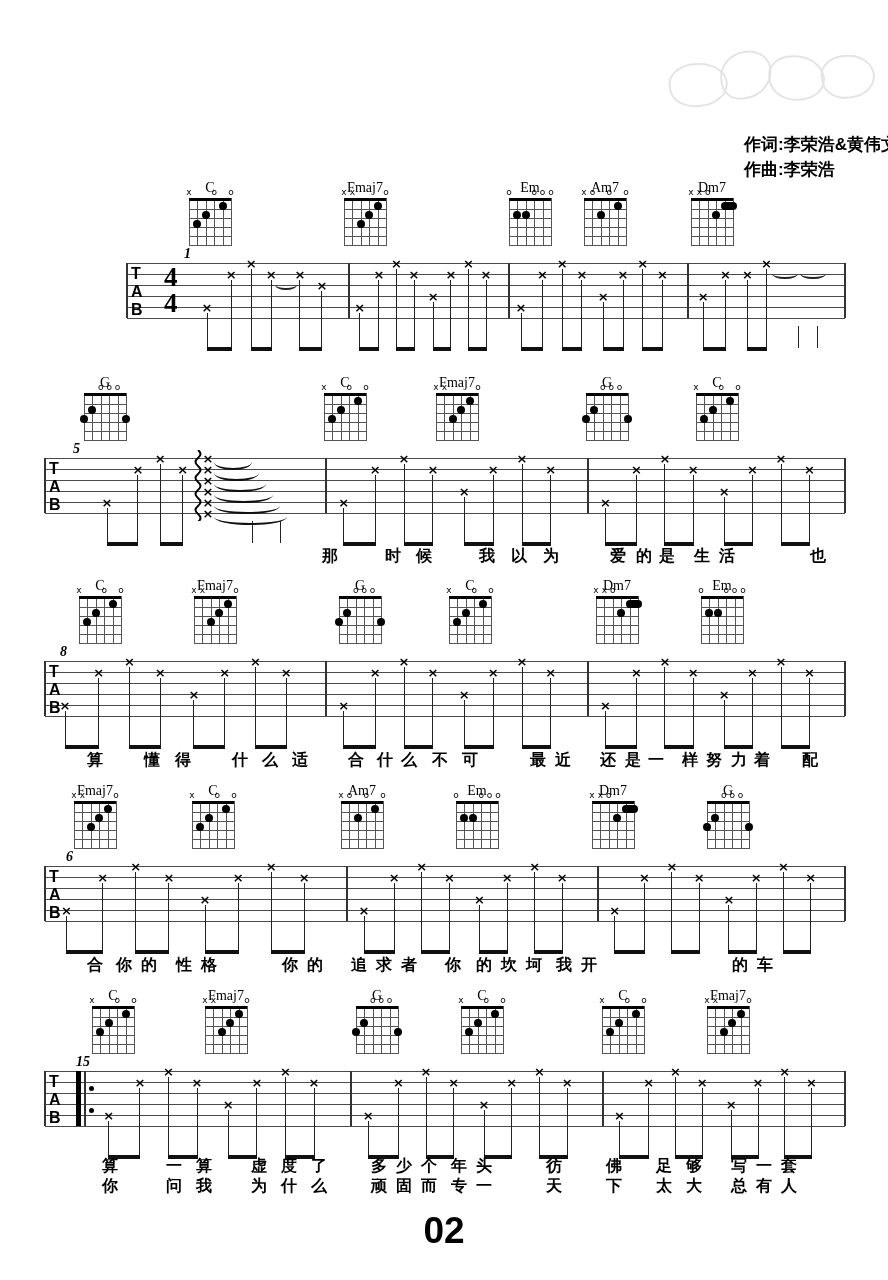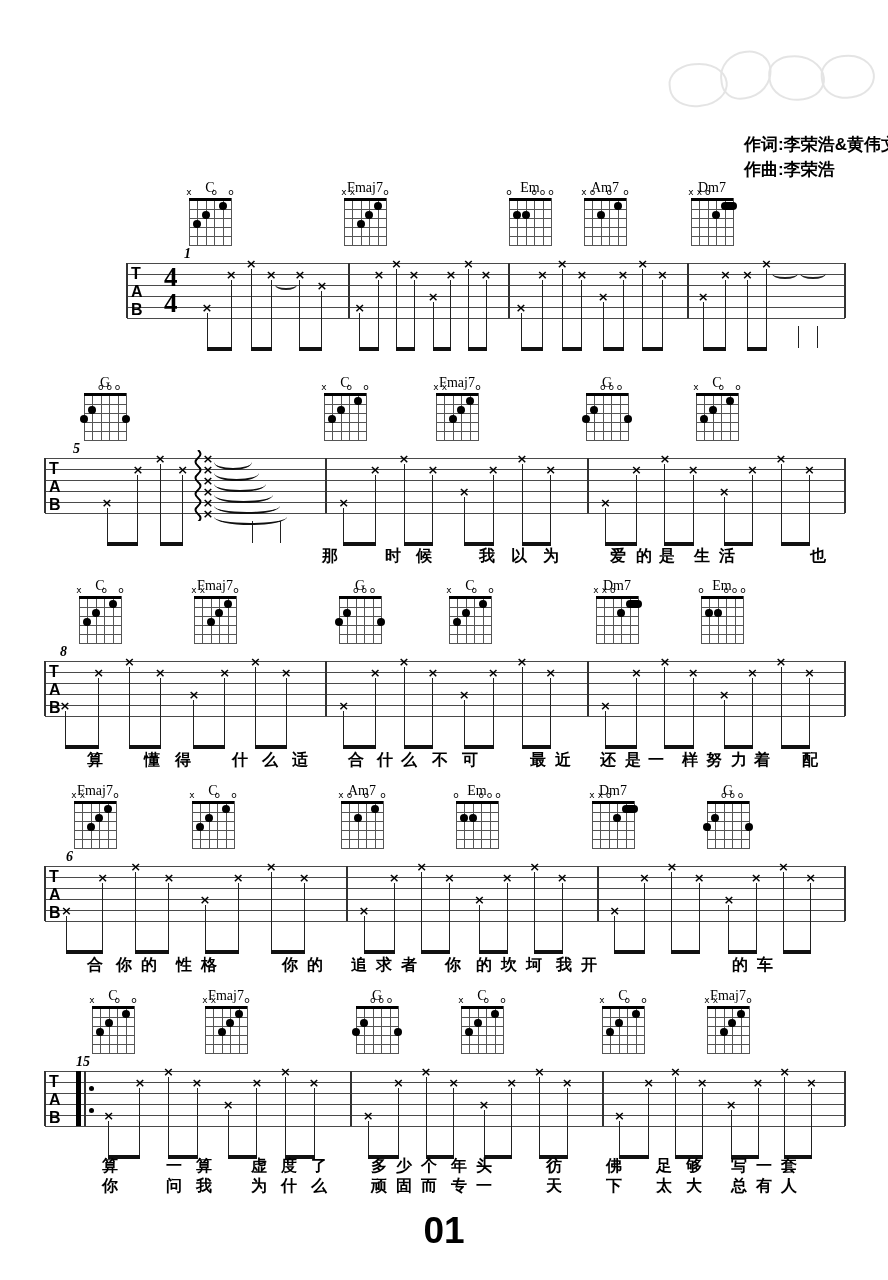--- a/index.html
+++ b/index.html
@@ -1070,14 +1070,14 @@
       <div class="abs lyric" style="left: 484px; top: 1176px;">一</div>
       <div class="abs lyric" style="left: 554px; top: 1176px;">天</div>
       <div class="abs lyric" style="left: 614px; top: 1176px;">下</div>
       <div class="abs lyric" style="left: 664px; top: 1176px;">太</div>
       <div class="abs lyric" style="left: 694px; top: 1176px;">大</div>
       <div class="abs lyric" style="left: 739px; top: 1176px;">总</div>
       <div class="abs lyric" style="left: 764px; top: 1176px;">有</div>
       <div class="abs lyric" style="left: 789px; top: 1176px;">人</div>
     </div>
 
-  <div id="page-number" class="abs">01</div>
+  <div id="page-number" class="abs">02</div>
 </div>
 
 </body></html>

